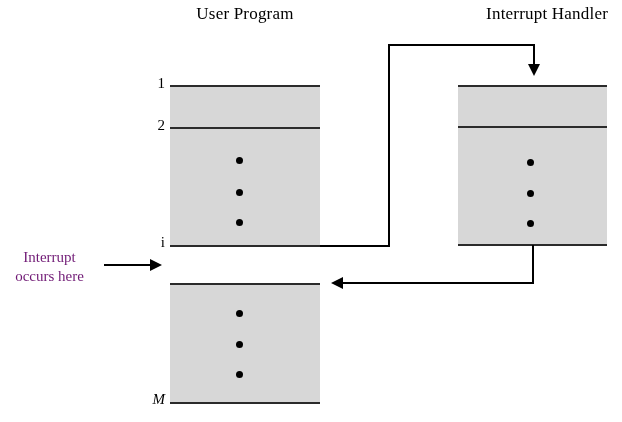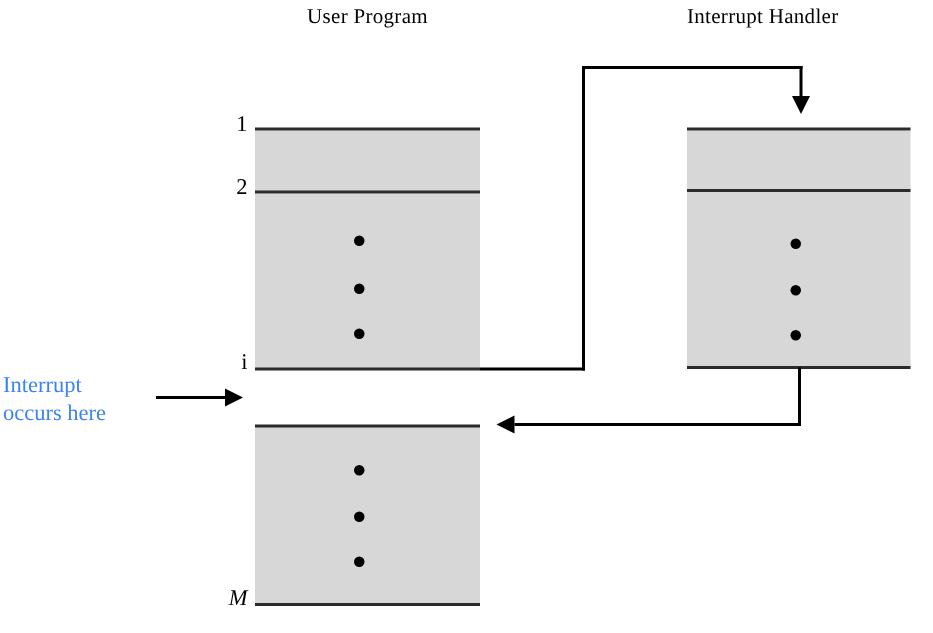--- a/index.html
+++ b/index.html
@@ -10,36 +10,36 @@
   #canvas {
     position: relative;
     width: 622px;
     height: 422px;
     background: #ffffff;
     font-family: "Liberation Serif", "DejaVu Serif", serif;
     overflow: hidden;
   }
   .title {
     position: absolute;
-    font-size: 14px;
+    font-size: 17px;
     color: #000;
     white-space: nowrap;
     letter-spacing: 0.2px;
   }
   #title-user {
     left: 170px;
     top: 4px;
     width: 150px;
     text-align: center;
   }
   #title-handler {
     left: 458px;
     top: 4px;
     width: 150px;
-    text-align: left;
+    text-align: right;
   }
 
   
   .block {
     position: absolute;
     background: #d7d7d7;
   }
   #user-block-top {
     left: 170px;
     top: 87px;
@@ -102,22 +102,22 @@
   #lbl-M  { left: 110px; top: 391px; width: 55px; }
 
   
   #interrupt-caption {
     position: absolute;
     left: 2px;
     top: 248px;
     width: 95px;
     font-size: 15px;
     line-height: 19px;
-    color: #3b82f6;
-    text-align: left;
+    color: #701a75;
+    text-align: center;
   }
 
   
   .dot {
     position: absolute;
     width: 7px;
     height: 7px;
     border-radius: 50%;
     background: #000;
   }

